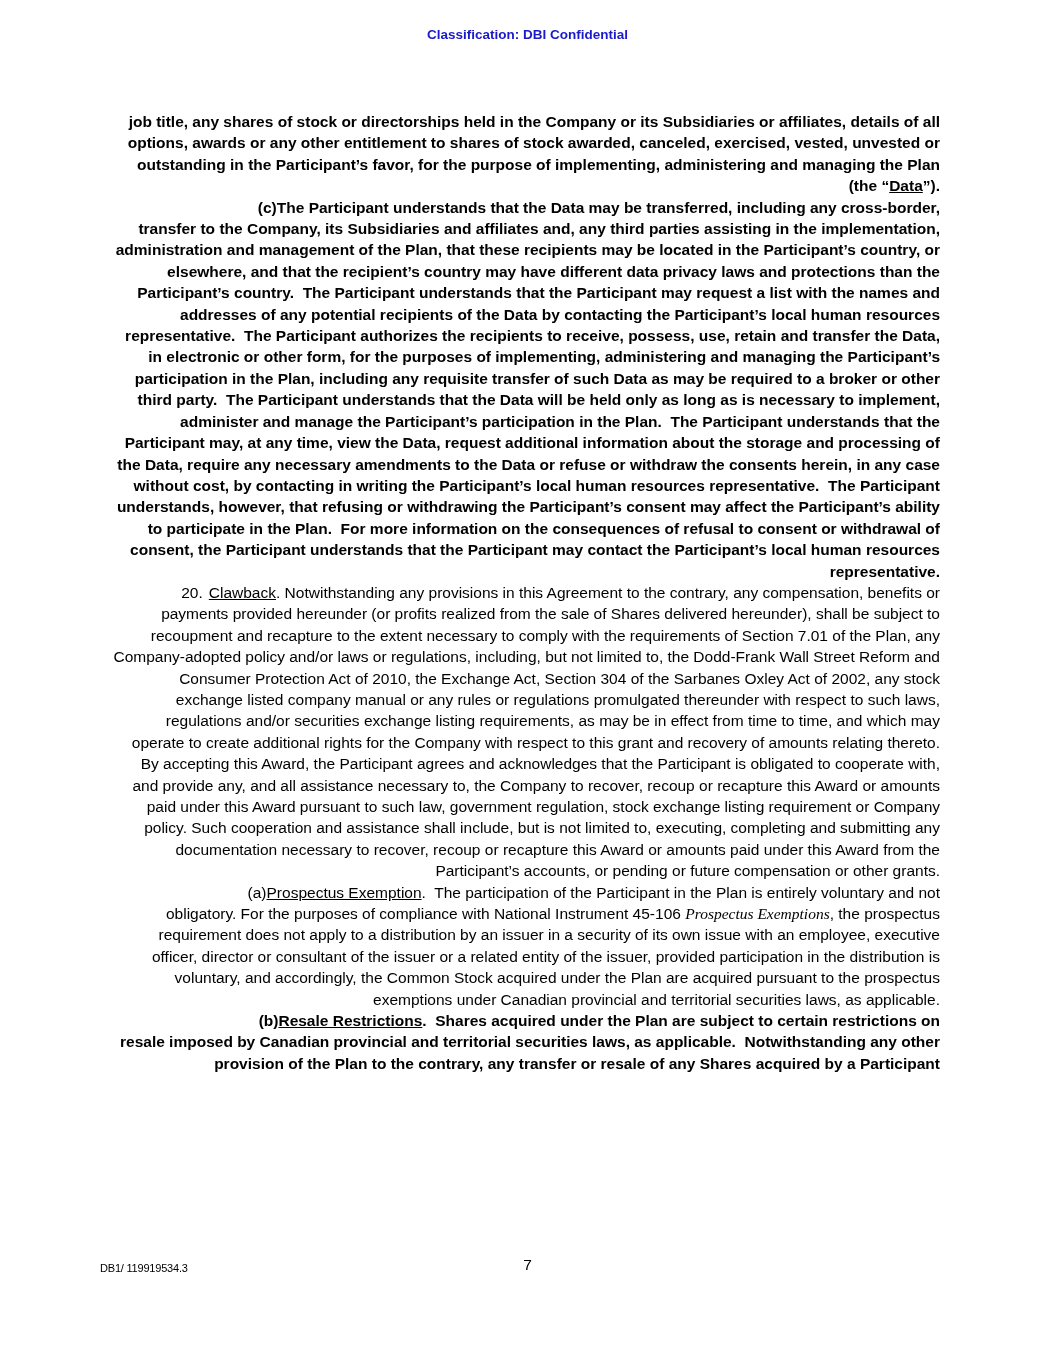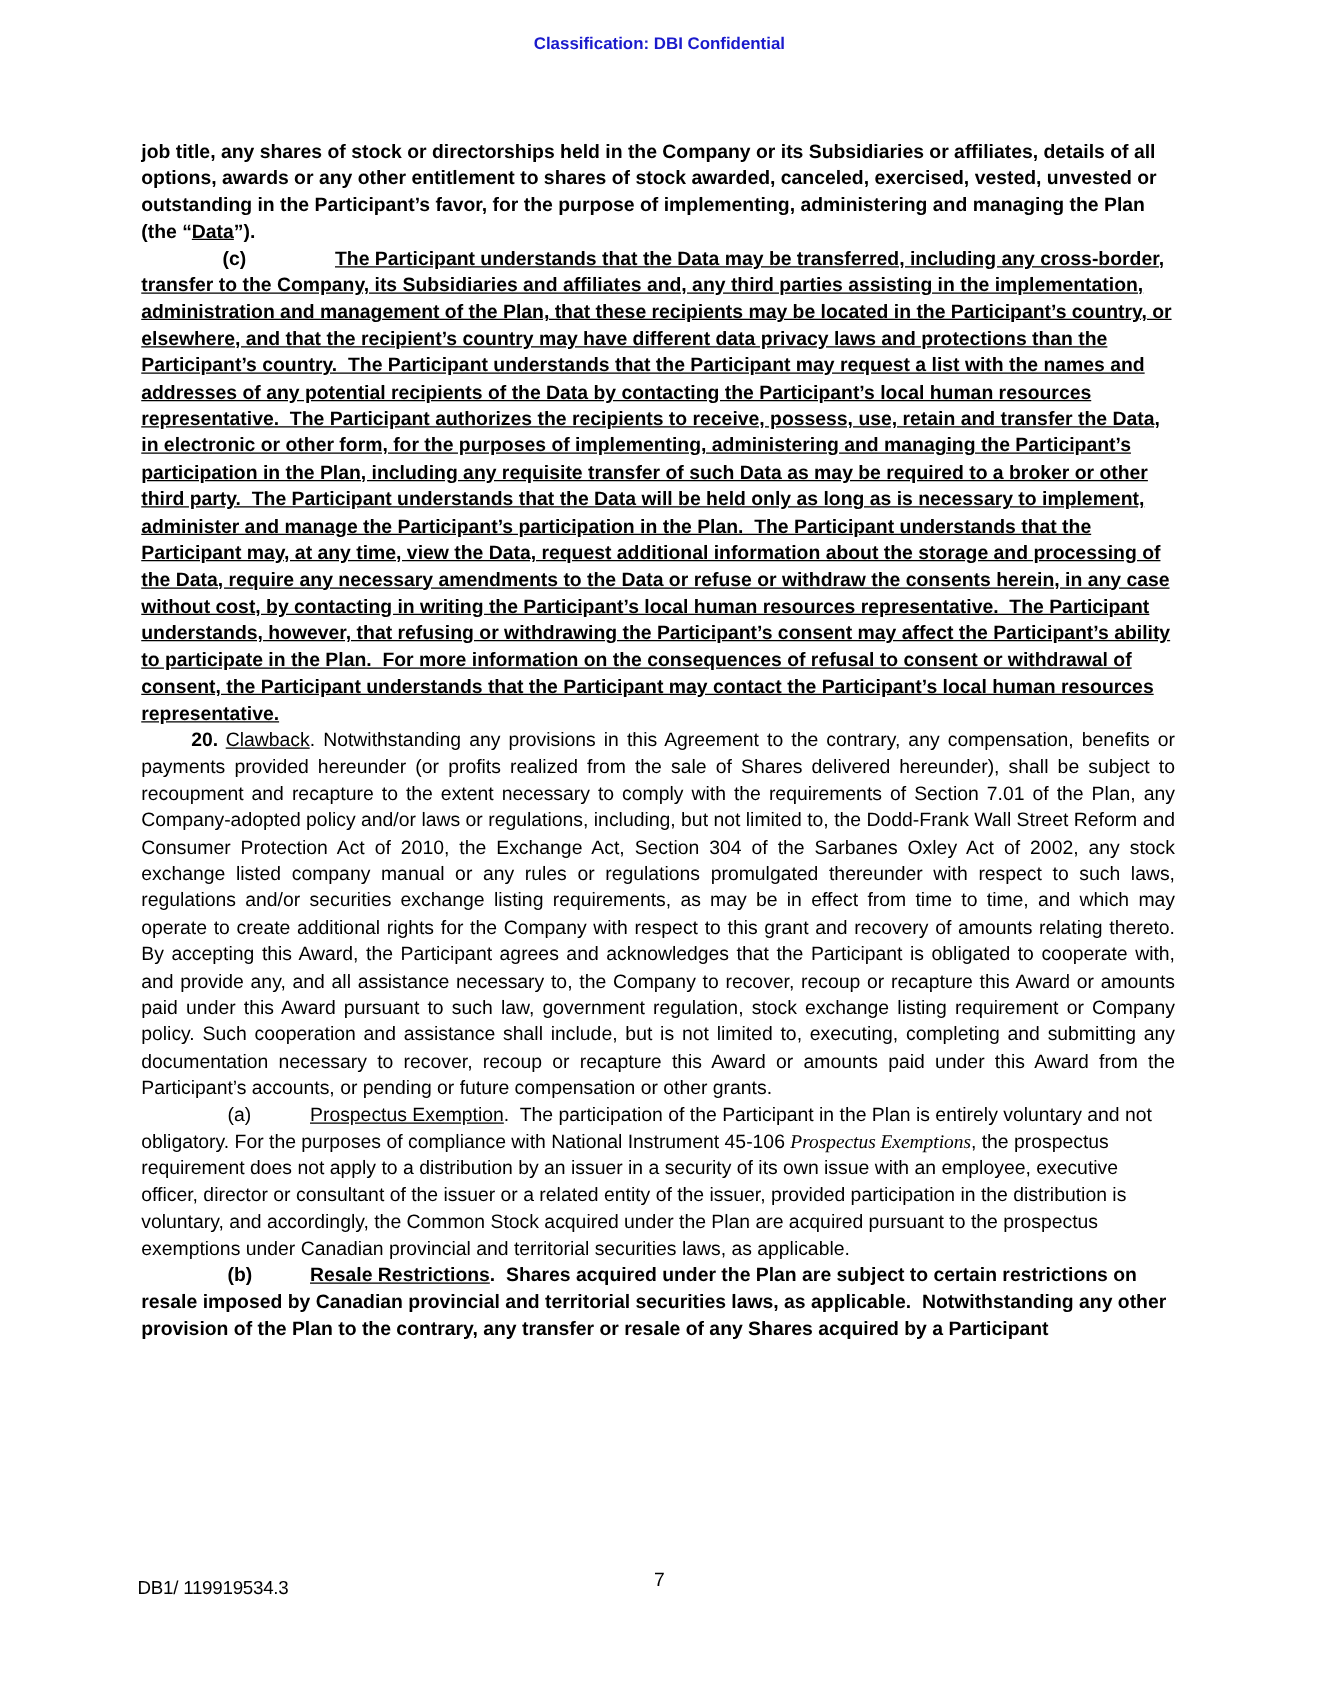--- a/index.html
+++ b/index.html
@@ -25,50 +25,50 @@
   }
   .content {
     position: absolute;
     top: 111px;
     left: 113px;
     width: 827px;
     font-size: 15.5px;
     line-height: 21.4px;
     text-align: left;
   }
-  .content p { margin: 0; }
+  .content p { margin: 0; text-align: right; }
   .b { font-weight: normal; }
   .u { text-decoration: underline; }
   .i { font-style: italic; font-family: Liberation Serif, serif; }
   .bold-para { font-weight: bold; }
   .justify { text-align: justify; }
   
   .label-cell-c { display: inline-block; margin-left: 65px; width: 90px; font-weight: bold; }
   
   .label-cell-ab { display: inline-block; margin-left: 69px; width: 66px; }
   
-  .sec-num { font-weight: bold; margin-left: 40px; margin-right: 6px; }
-  .p-c   { margin-top: 18px; text-decoration: underline; }
+  .sec-num { font-weight: normal; margin-left: 40px; margin-right: 6px; }
+  .p-c   { margin-top: 18px; }
   .p-20  { margin-top: 8px; }
   .p-21  { margin-top: 16px; }
   .p-a   { margin-top: 12px; }
   .p-b   { margin-top: 16px; font-weight: bold; }
   .footer {
     position: absolute;
     top: 1256px;
     left: 0;
     width: 100%;
     height: 30px;
     font-size: 14px;
   }
   .doc-id {
     position: absolute;
-    left: 110px;
+    left: 100px;
     top: 6px;
-    font-size: 15px;
+    font-size: 11px;
     letter-spacing: -0.2px;
   }
   .page-num {
     position: absolute;
     left: 0;
     right: 0;
     top: 0;
     text-align: center;
     font-size: 15.5px;
   }

